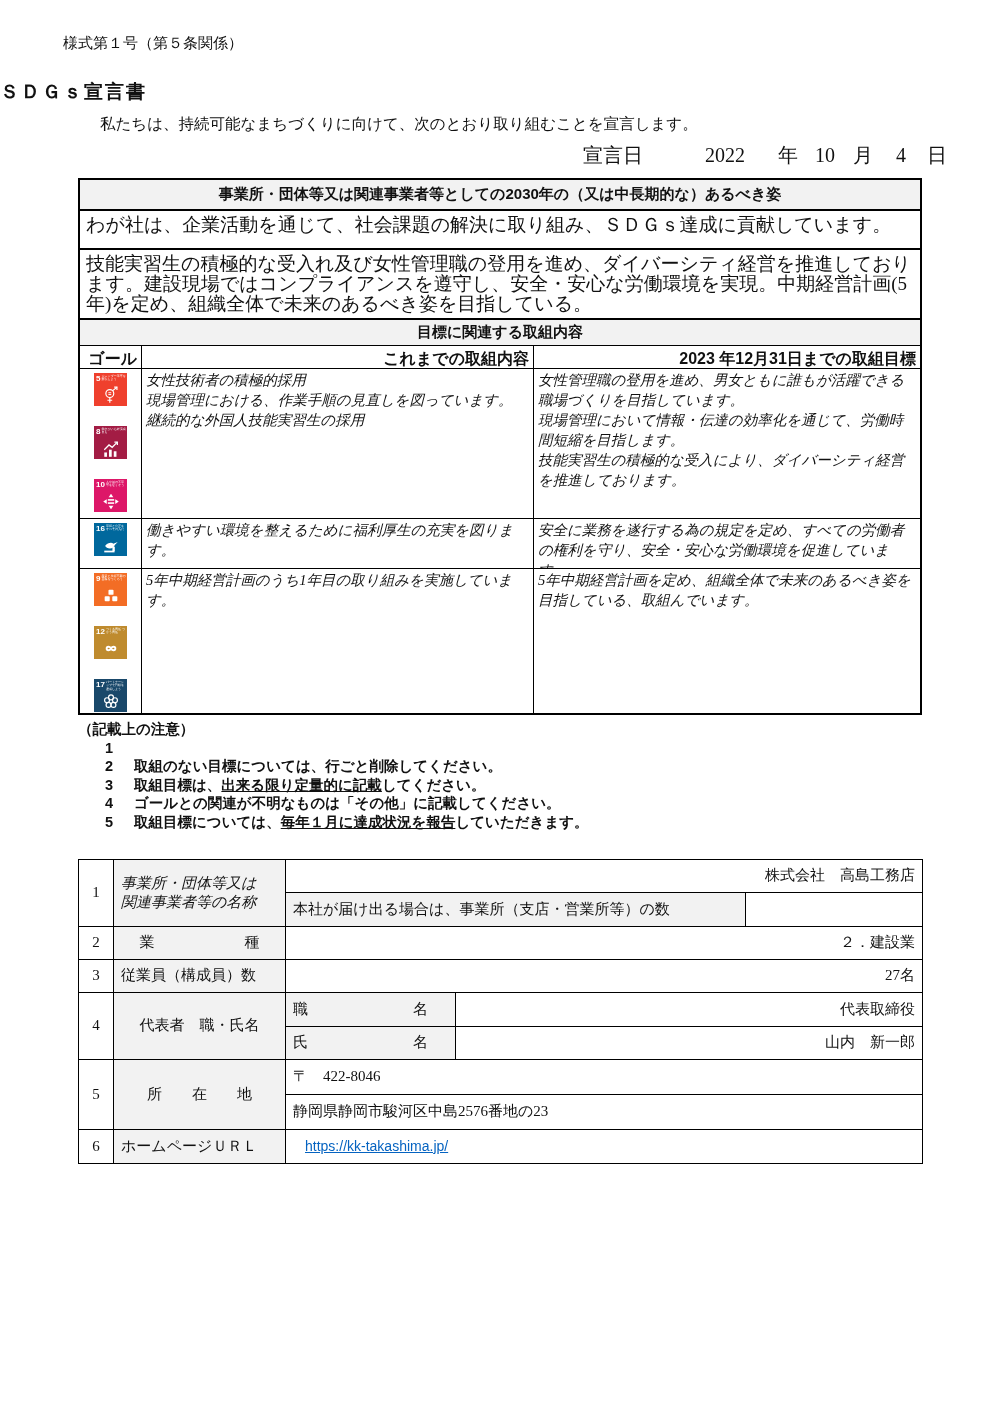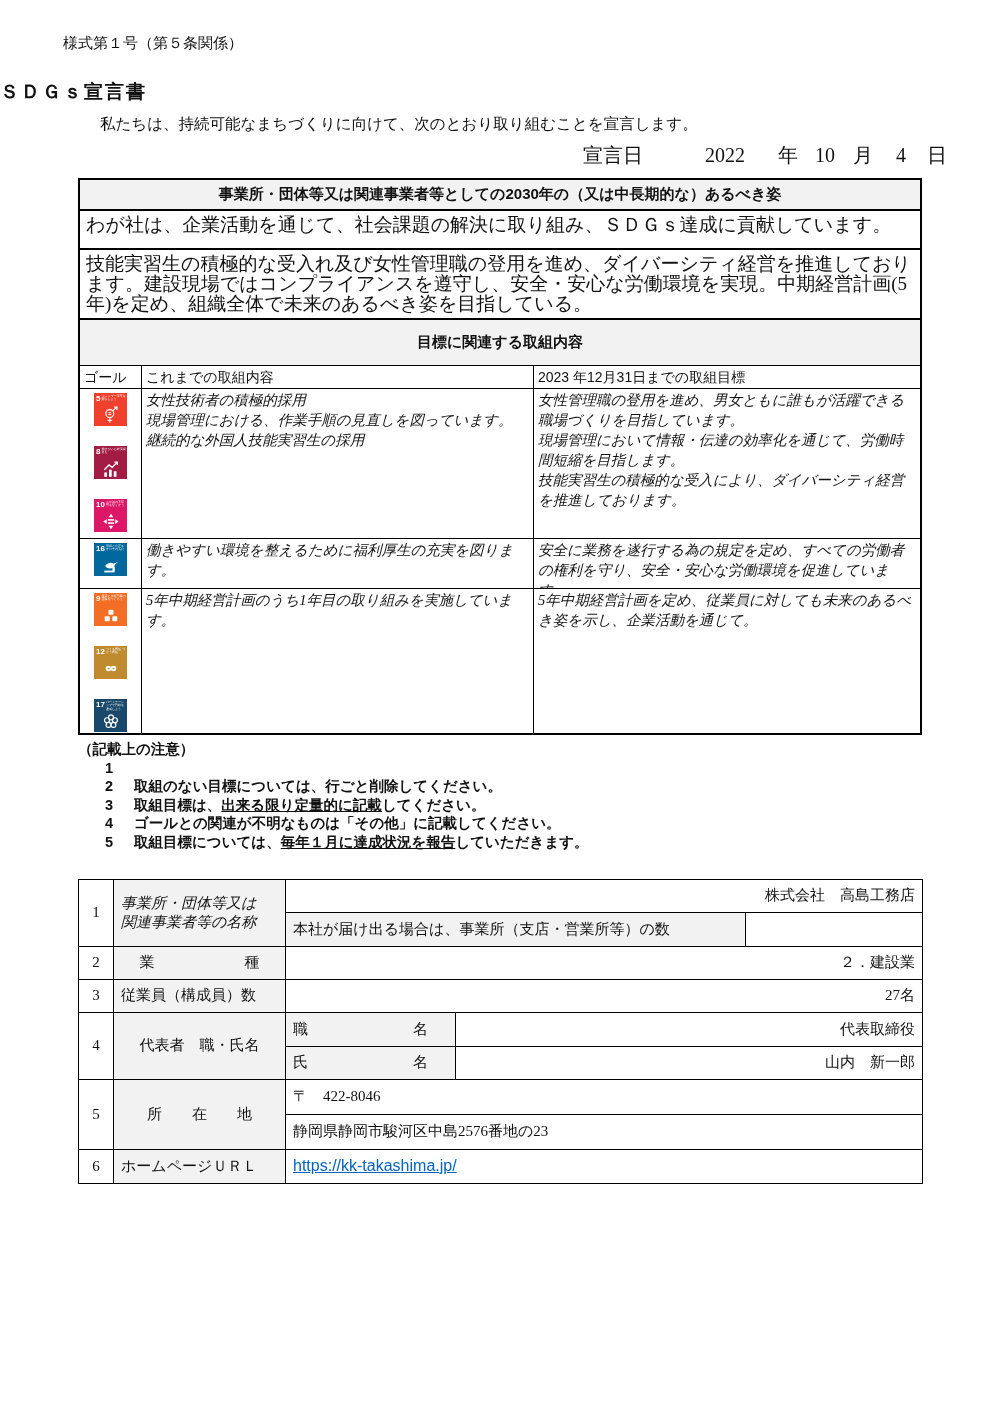--- a/index.html
+++ b/index.html
@@ -28,32 +28,32 @@
     background:#f2f2f2; border-bottom:2px solid #000;
     font-family:"Liberation Sans", sans-serif; font-weight:bold;
     font-size:15px; text-align:center; padding:5px 2px;
   }
   .sec-body { border-bottom:2px solid #000; font-size:19px; line-height:20px; padding:4px 6px; }
   .vision-body { min-height:39px; }
   .aim-body { min-height:64px; }
   .goals-header {
     background:#f2f2f2; border-bottom:1.5px solid #000;
     font-family:"Liberation Sans", sans-serif; font-weight:bold;
-    font-size:15px; text-align:center; padding:13px 2px;
+    font-size:15px; text-align:center; padding:3px 2px;
   }
   .goals-grid { display:grid; grid-template-columns:62px 392px auto; grid-template-rows:23px 150px 50px 144px; }
   .gcell {
     border-right:1.5px solid #000; border-bottom:1.5px solid #000;
     padding:1px 4px 2px 4px; font-size:14.5px; line-height:1.38; overflow:hidden;
   }
   .gcell:nth-child(3n) { border-right:none; }
   .gcell:nth-child(n+10) { border-bottom:none; }
   .ghead {
-    font-family:"Liberation Sans", sans-serif; font-weight:normal;
-    text-align:left; padding-top:2px; font-size:14px;
+    font-family:"Liberation Sans", sans-serif; font-weight:bold;
+    text-align:right; padding-top:2px; font-size:16px;
   }
   .pre-line { white-space:pre-line;font-style:italic; }
   .goal-cell { display:flex; flex-direction:column; align-items:center; gap:20px; padding-top:4px; }
   .sdg-icon {
     width:33px; height:33px; flex:none; position:relative; color:#fff;
     font-family:"Liberation Sans", sans-serif;
   }
   .sdg-head { display:flex; gap:1px; padding:2px 1px 0 2px; }
   .sdg-num { font-size:8px; font-weight:bold; line-height:1; }
   .sdg-title { font-size:3px; line-height:1.15; }
@@ -64,21 +64,21 @@
   .note-num { width:29px; flex:none; }
   .note-strong { font-weight:bold; text-decoration:underline; }
 
   table.info { border-collapse:collapse; table-layout:fixed; width:844px; margin:29px 0 0 78px; }
   table.info td { border:1.5px solid #000; font-size:15px; padding:2px 7px; overflow:hidden; }
   .c-num { text-align:center; }
   .c-label { background:#f2f2f2; text-align:center; }
   .c-label-left { background:#f2f2f2; text-align:left; }
   .c-val { text-align:right; }
   .c-val-left { text-align:left; }
-  .url-link { color:#0563c1; text-decoration:underline; font-family:"Liberation Sans", sans-serif; font-size:16px; }
+  .url-link { color:#0563c1; text-decoration:underline; font-family:"Liberation Sans", sans-serif; font-size:14px;margin-left:12px; }
 </style>
 </head>
 <body>
 
 <div class="form-number">様式第１号（第５条関係）</div>
 
 <h1 class="doc-title">ＳＤＧｓ宣言書</h1>
 
 <p class="intro">私たちは、持続可能なまちづくりに向けて、次のとおり取り組むことを宣言します。</p>
 
@@ -195,21 +195,21 @@
           <svg class="sdg-glyph" width="21" height="19" viewBox="0 0 24 24">
             <circle cx="12" cy="6.8" r="3.1" fill="none" stroke="#fff" stroke-width="1.5"></circle>
             <circle cx="17" cy="10.4" r="3.1" fill="none" stroke="#fff" stroke-width="1.5"></circle>
             <circle cx="15.1" cy="16.3" r="3.1" fill="none" stroke="#fff" stroke-width="1.5"></circle>
             <circle cx="8.9" cy="16.3" r="3.1" fill="none" stroke="#fff" stroke-width="1.5"></circle>
             <circle cx="7" cy="10.4" r="3.1" fill="none" stroke="#fff" stroke-width="1.5"></circle>
           </svg>
         </div>
       </div>
       <div class="gcell pre-line">5年中期経営計画のうち1年目の取り組みを実施しています。</div>
-      <div class="gcell pre-line">5年中期経営計画を定め、従業員に対しても未来のあるべき姿を示し、企業活動を通じて。</div>
+      <div class="gcell pre-line">5年中期経営計画を定め、組織全体で未来のあるべき姿を目指している、取組んでいます。</div>
     </div>
 </div>
 
 <div class="notes">
   <div>（記載上の注意）</div>
   <div id="notes-list">
       <div class="note-item">
         <span class="note-num">1</span>
       </div>
       <div class="note-item">

